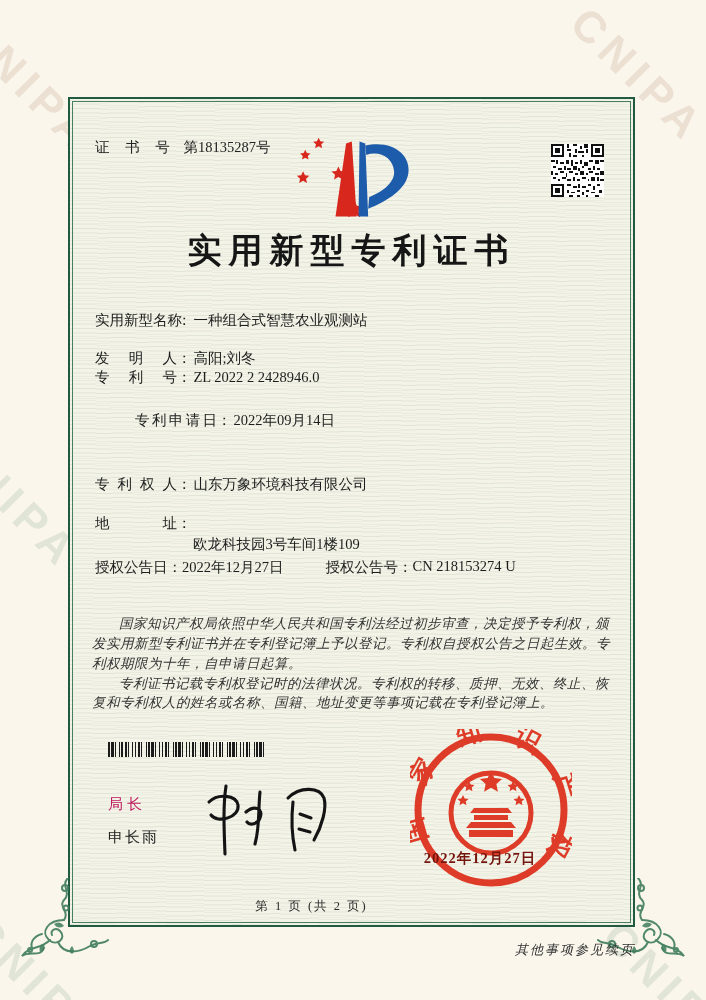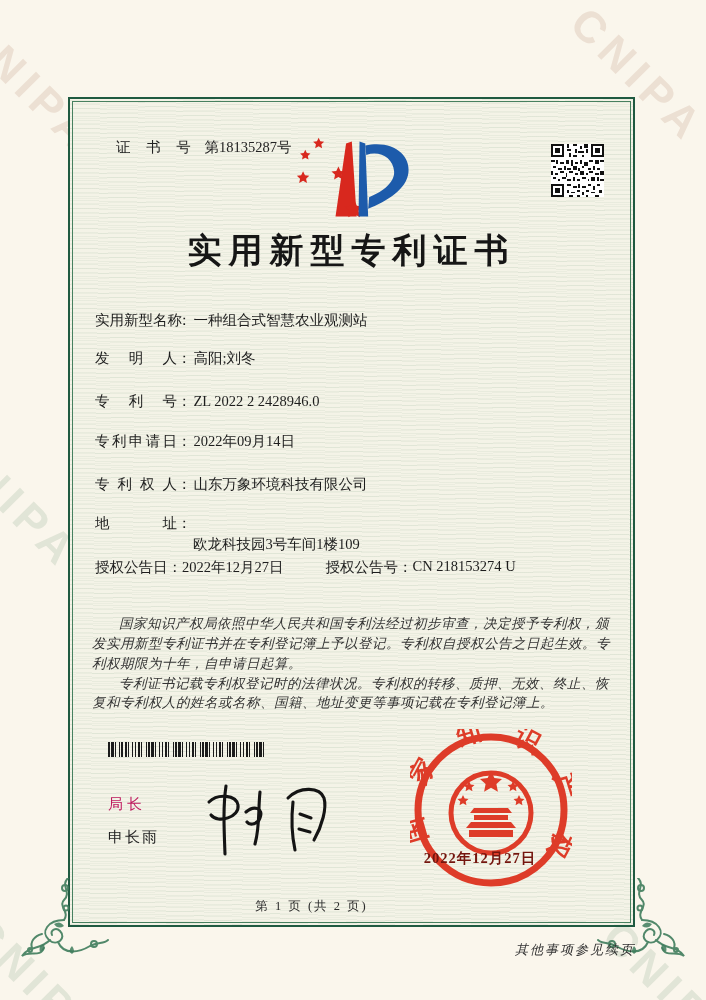--- a/index.html
+++ b/index.html
@@ -28,21 +28,21 @@
   .frame::before{
     content:"";position:absolute;inset:2px;border:1px solid #47805f;pointer-events:none;
   }
   .flourish{position:absolute;width:96px;height:96px;}
   .flourish.bl{left:14px;top:878px;}
   .flourish.br{left:596px;top:878px;transform:scaleX(-1);}
   
   .cert-no{
     position:absolute;left:95px;top:138px;font-size:14.5px;color:#222;
   }
-  .cert-no .lbl{letter-spacing:6px;margin-right:4px;margin-left:21px;}
+  .cert-no .lbl{letter-spacing:6px;margin-right:4px;}
   .logo{position:absolute;left:276px;top:131px;width:144px;height:98px;}
   .qr{position:absolute;left:551px;top:144px;width:53px;height:53px;}
   .title{
     position:absolute;left:68px;top:228px;width:567px;text-align:center;
     font-size:34px;font-weight:600;letter-spacing:7px;color:#161616;
     font-family:"Liberation Serif","DejaVu Serif",serif;
   }
   
   .field{
     position:absolute;left:95px;display:flex;align-items:flex-start;
@@ -186,26 +186,26 @@
   <div class="field" style="top:311px;justify-content:space-between;">
     <span class="flabel">实用新型名称</span>
     <span class="colon">：</span>
     <span class="fvalue">一种组合式智慧农业观测站</span>
   </div>
   <div class="field" style="top:349px;">
     <span class="flabel">发明人</span>
     <span class="colon">：</span>
     <span class="fvalue">高阳;刘冬</span>
   </div>
-  <div class="field" style="top:392px;font-family:Liberation Serif, serif;">
+  <div class="field" style="top:368px;font-family:Liberation Serif, serif;">
     <span class="flabel">专利号</span>
     <span class="colon">：</span>
     <span class="fvalue">ZL 2022 2 2428946.0</span>
   </div>
-  <div class="field" style="top:432px;">
+  <div class="field" style="top:411px;margin-left:40px;">
     <span class="flabel">专利申请日</span>
     <span class="colon">：</span>
     <span class="fvalue">2022年09月14日</span>
   </div>
   <div class="field" style="top:475px;">
     <span class="flabel">专利权人</span>
     <span class="colon">：</span>
     <span class="fvalue">山东万象环境科技有限公司</span>
   </div>
   <div class="field" style="top:514px;">

